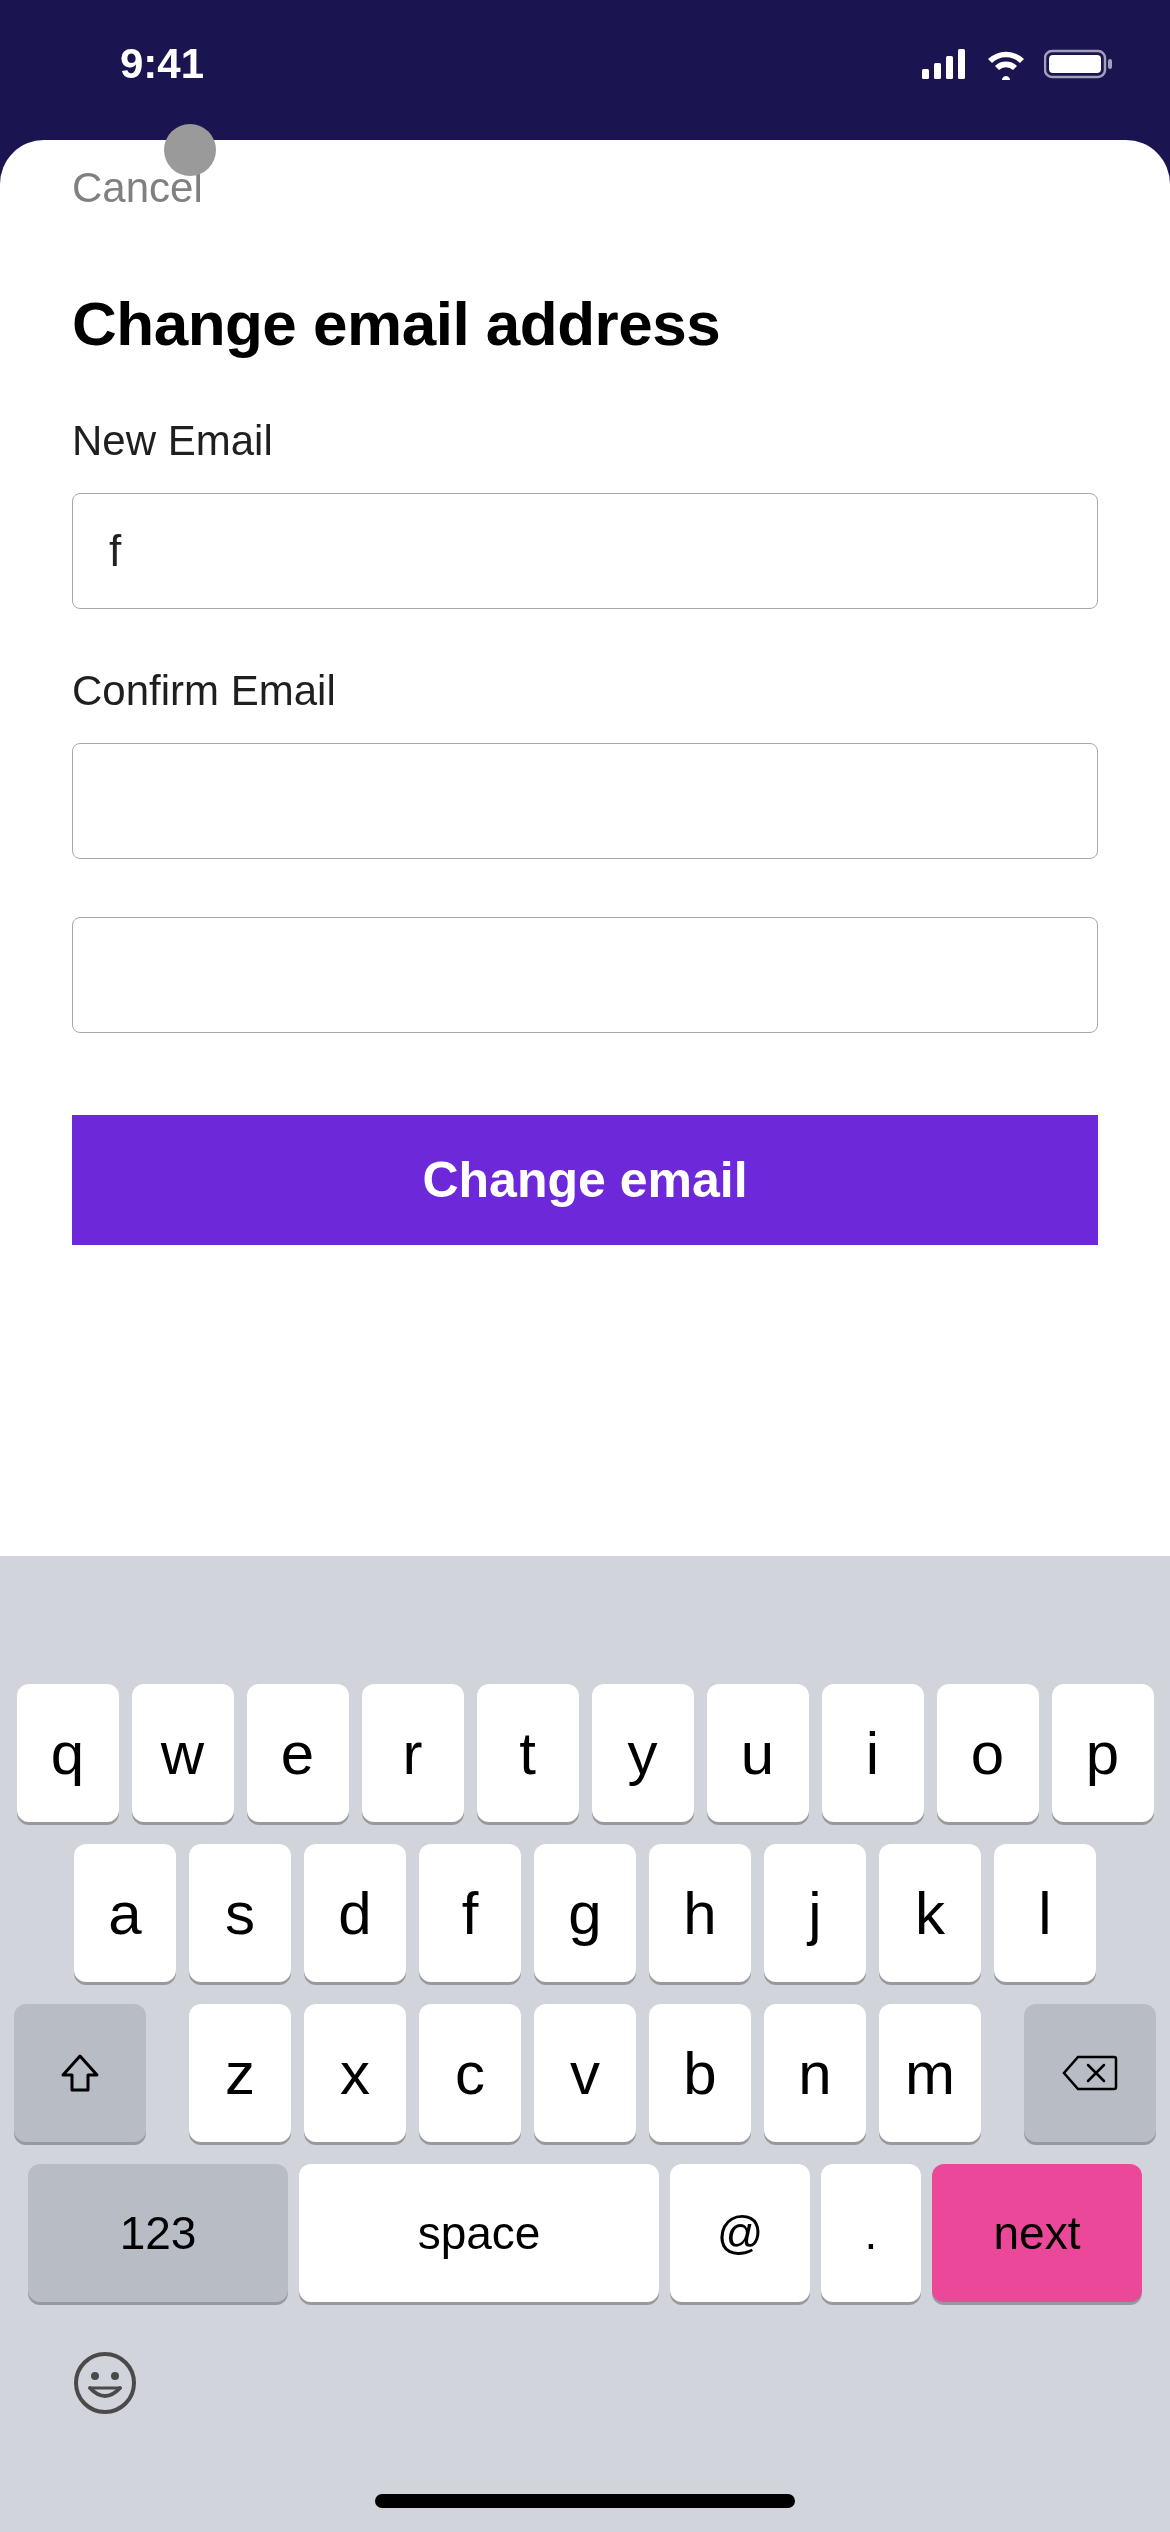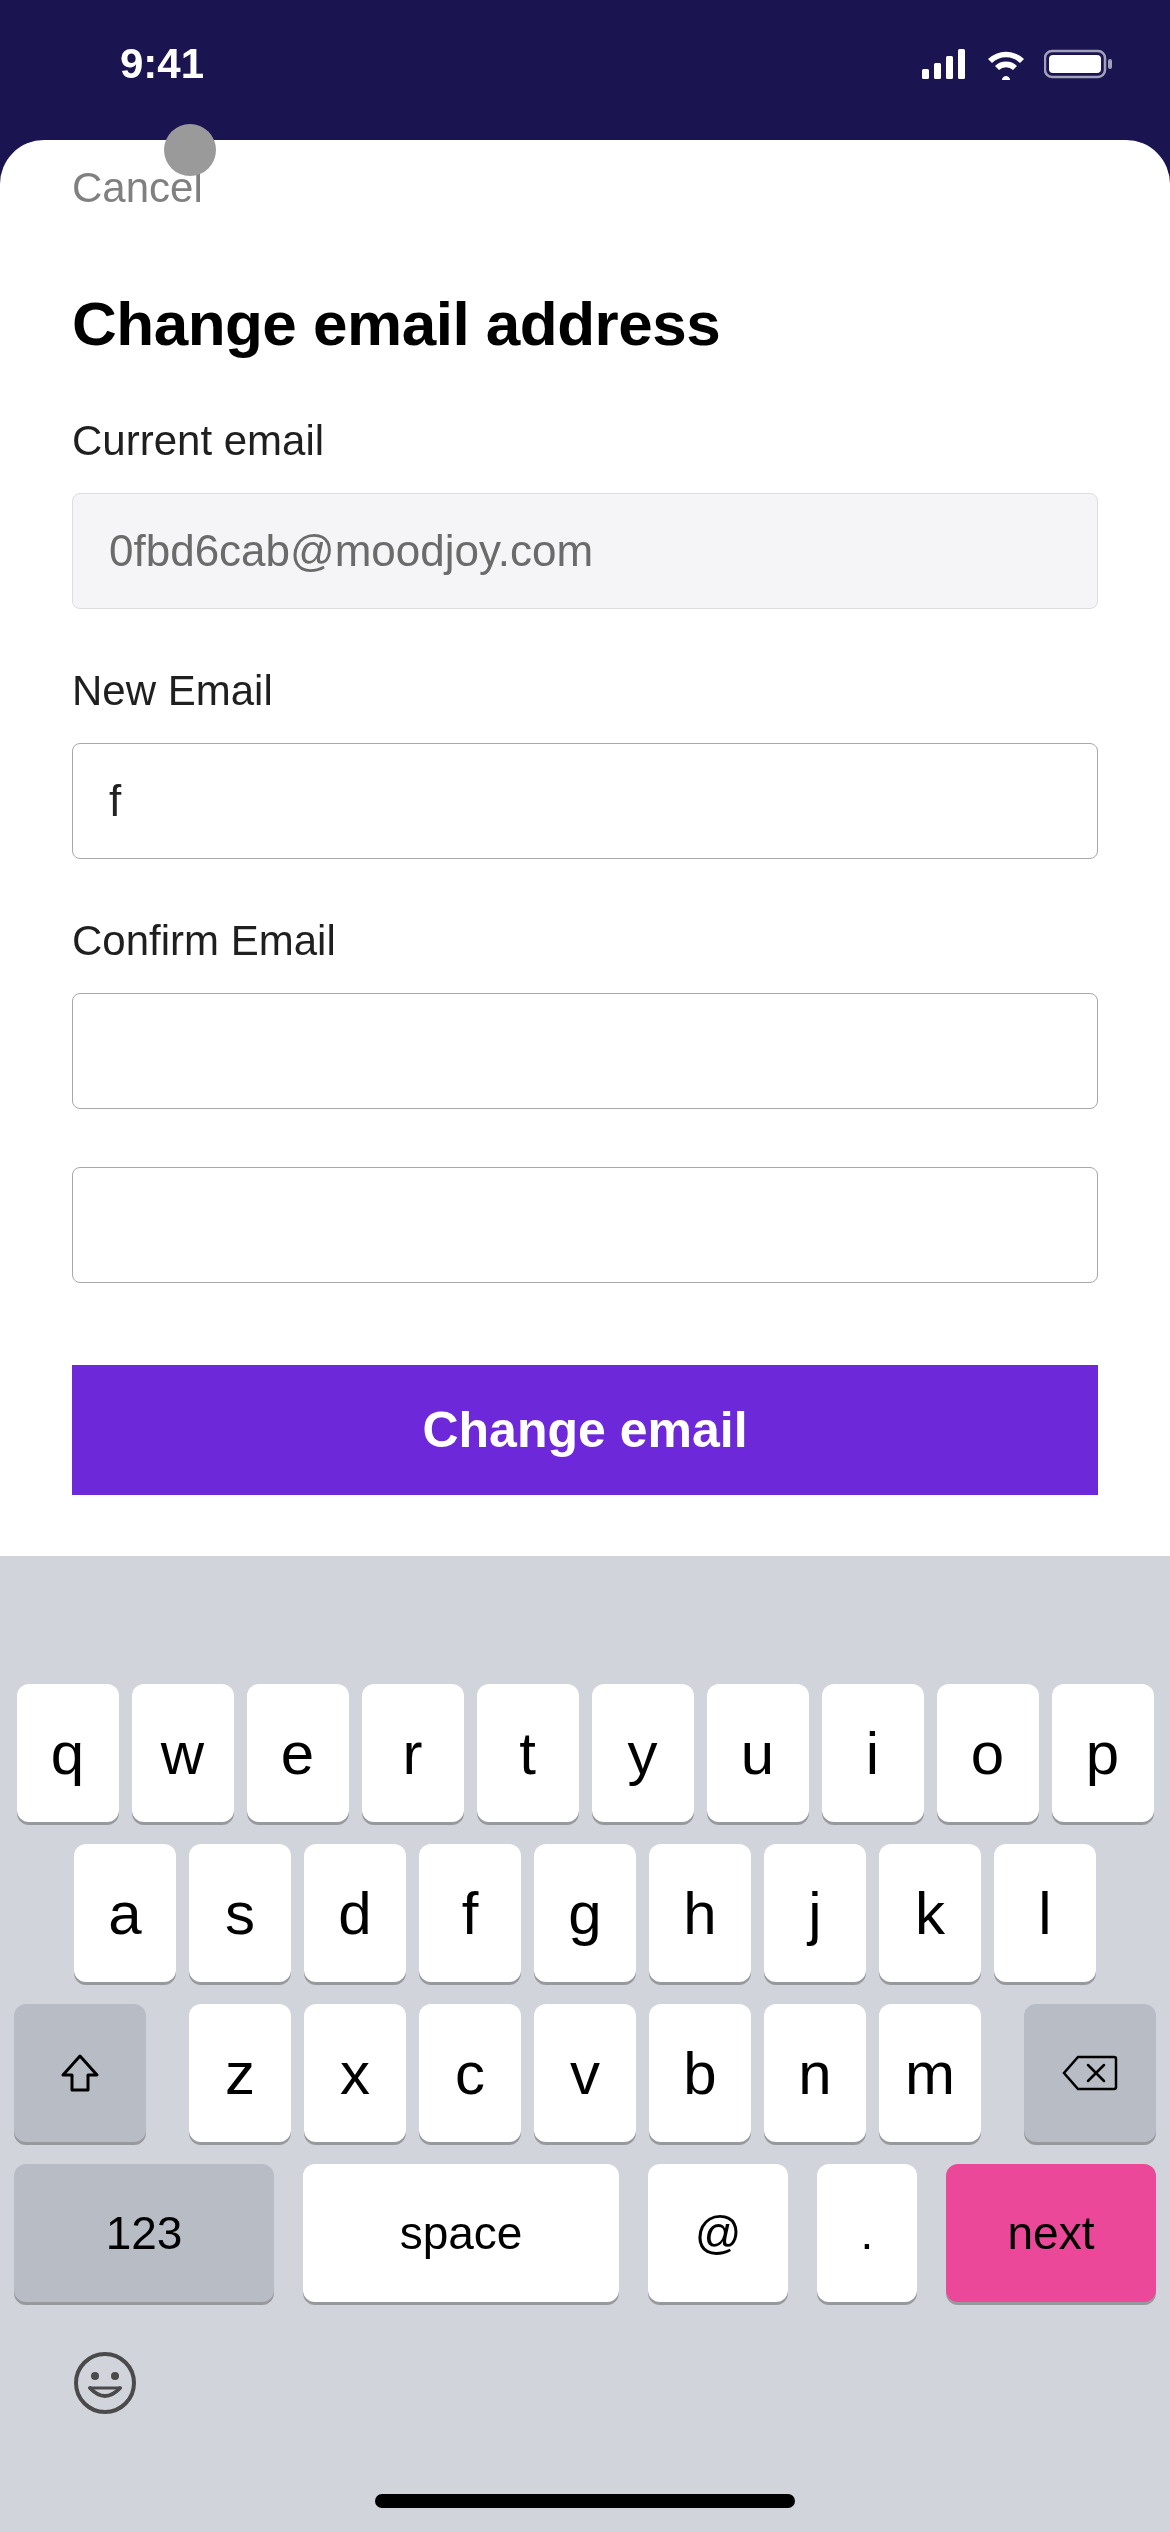--- a/index.html
+++ b/index.html
@@ -142,21 +142,21 @@
       flex: 1;
     }
     .kb-row.row1 .kb-key { width: 102px; flex: none; }
     .kb-row.row2 { padding: 0 66px; }
     .kb-row.row2 .kb-key { width: 102px; flex: none; }
     .kb-row.row3 .kb-key { width: 102px; flex: none; }
     .kb-row.row3 .kb-key.mod { width: 132px; background: #b8bcc5; }
     .kb-row.row3 { padding: 0 14px; gap: 13px; }
     .kb-row.row3 { justify-content: center; }
     .row3-spacer { width: 26px; }
-    .kb-row.row4 { margin-bottom: 40px; gap: 29px; padding: 0 14px;}
+    .kb-row.row4 { margin-bottom: 40px; gap: 11px; padding: 0 28px;}
     .kb-row.row4 .kb-key { font-size: 46px; font-weight: 400; }
     .kb-key.key-123 { width: 260px; flex: none; background: #b8bcc5; }
     .kb-key.key-space { flex: 1; }
     .kb-key.key-at { width: 140px; flex: none; }
     .kb-key.key-dot { width: 100px; flex: none; }
     .kb-key.key-next { width: 210px; flex: none; background: #ec4899; }
     .shift-arrow svg, .backspace-icon svg { display: block; }
     .kb-bottom {
       display: flex;
       align-items: center;
@@ -211,24 +211,20 @@
 <div class="sheet">
   <div class="sheet-header">
     <div class="cancel-link">
       <div class="cancel-dot"></div>
       <span>Cancel</span>
     </div>
   </div>
 
   <h1 class="page-title">Change email address</h1>
 
-  <div class="field-group">
-    <div class="field-label">Current email</div>
-    <input class="field-input readonly" readonly="" value="0fbd6cab@moodjoy.com" style="">
-  </div>
 
   <div class="field-group">
     <div class="field-label">New Email</div>
     <input class="field-input" value="f" style="">
   </div>
 
   <div class="field-group">
     <div class="field-label">Confirm Email</div>
     <input class="field-input" value="" style="">
   </div>

